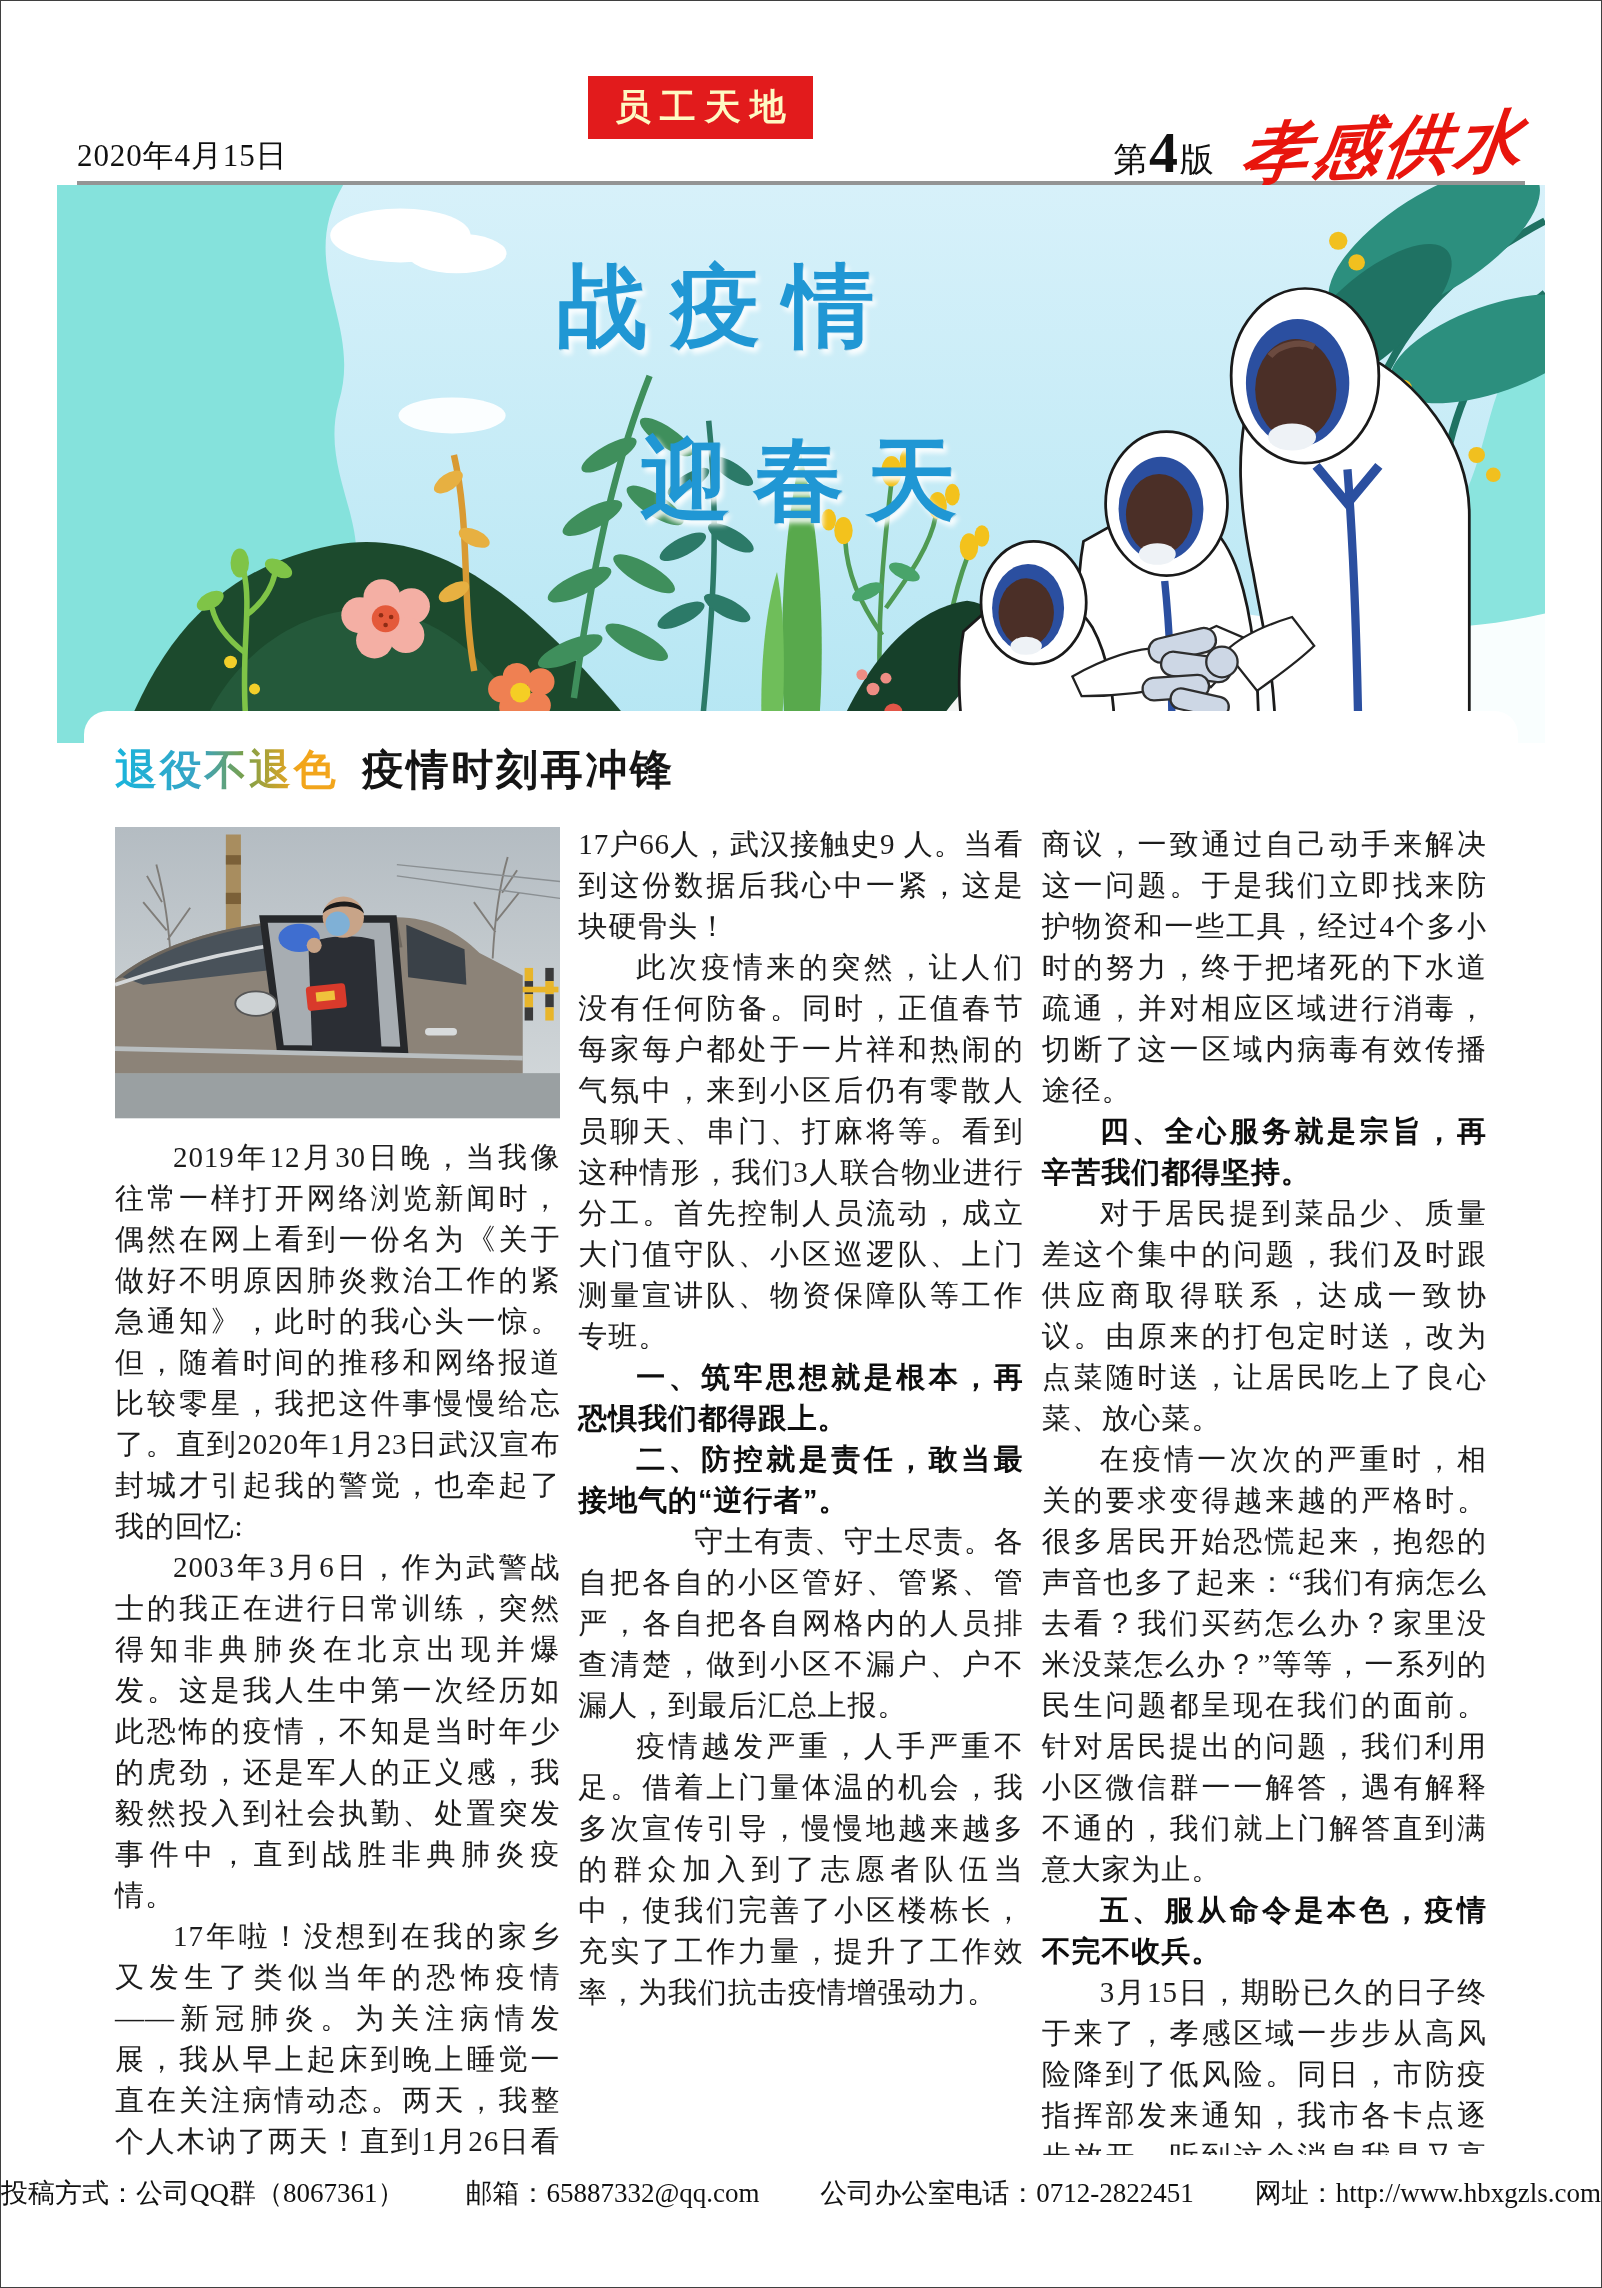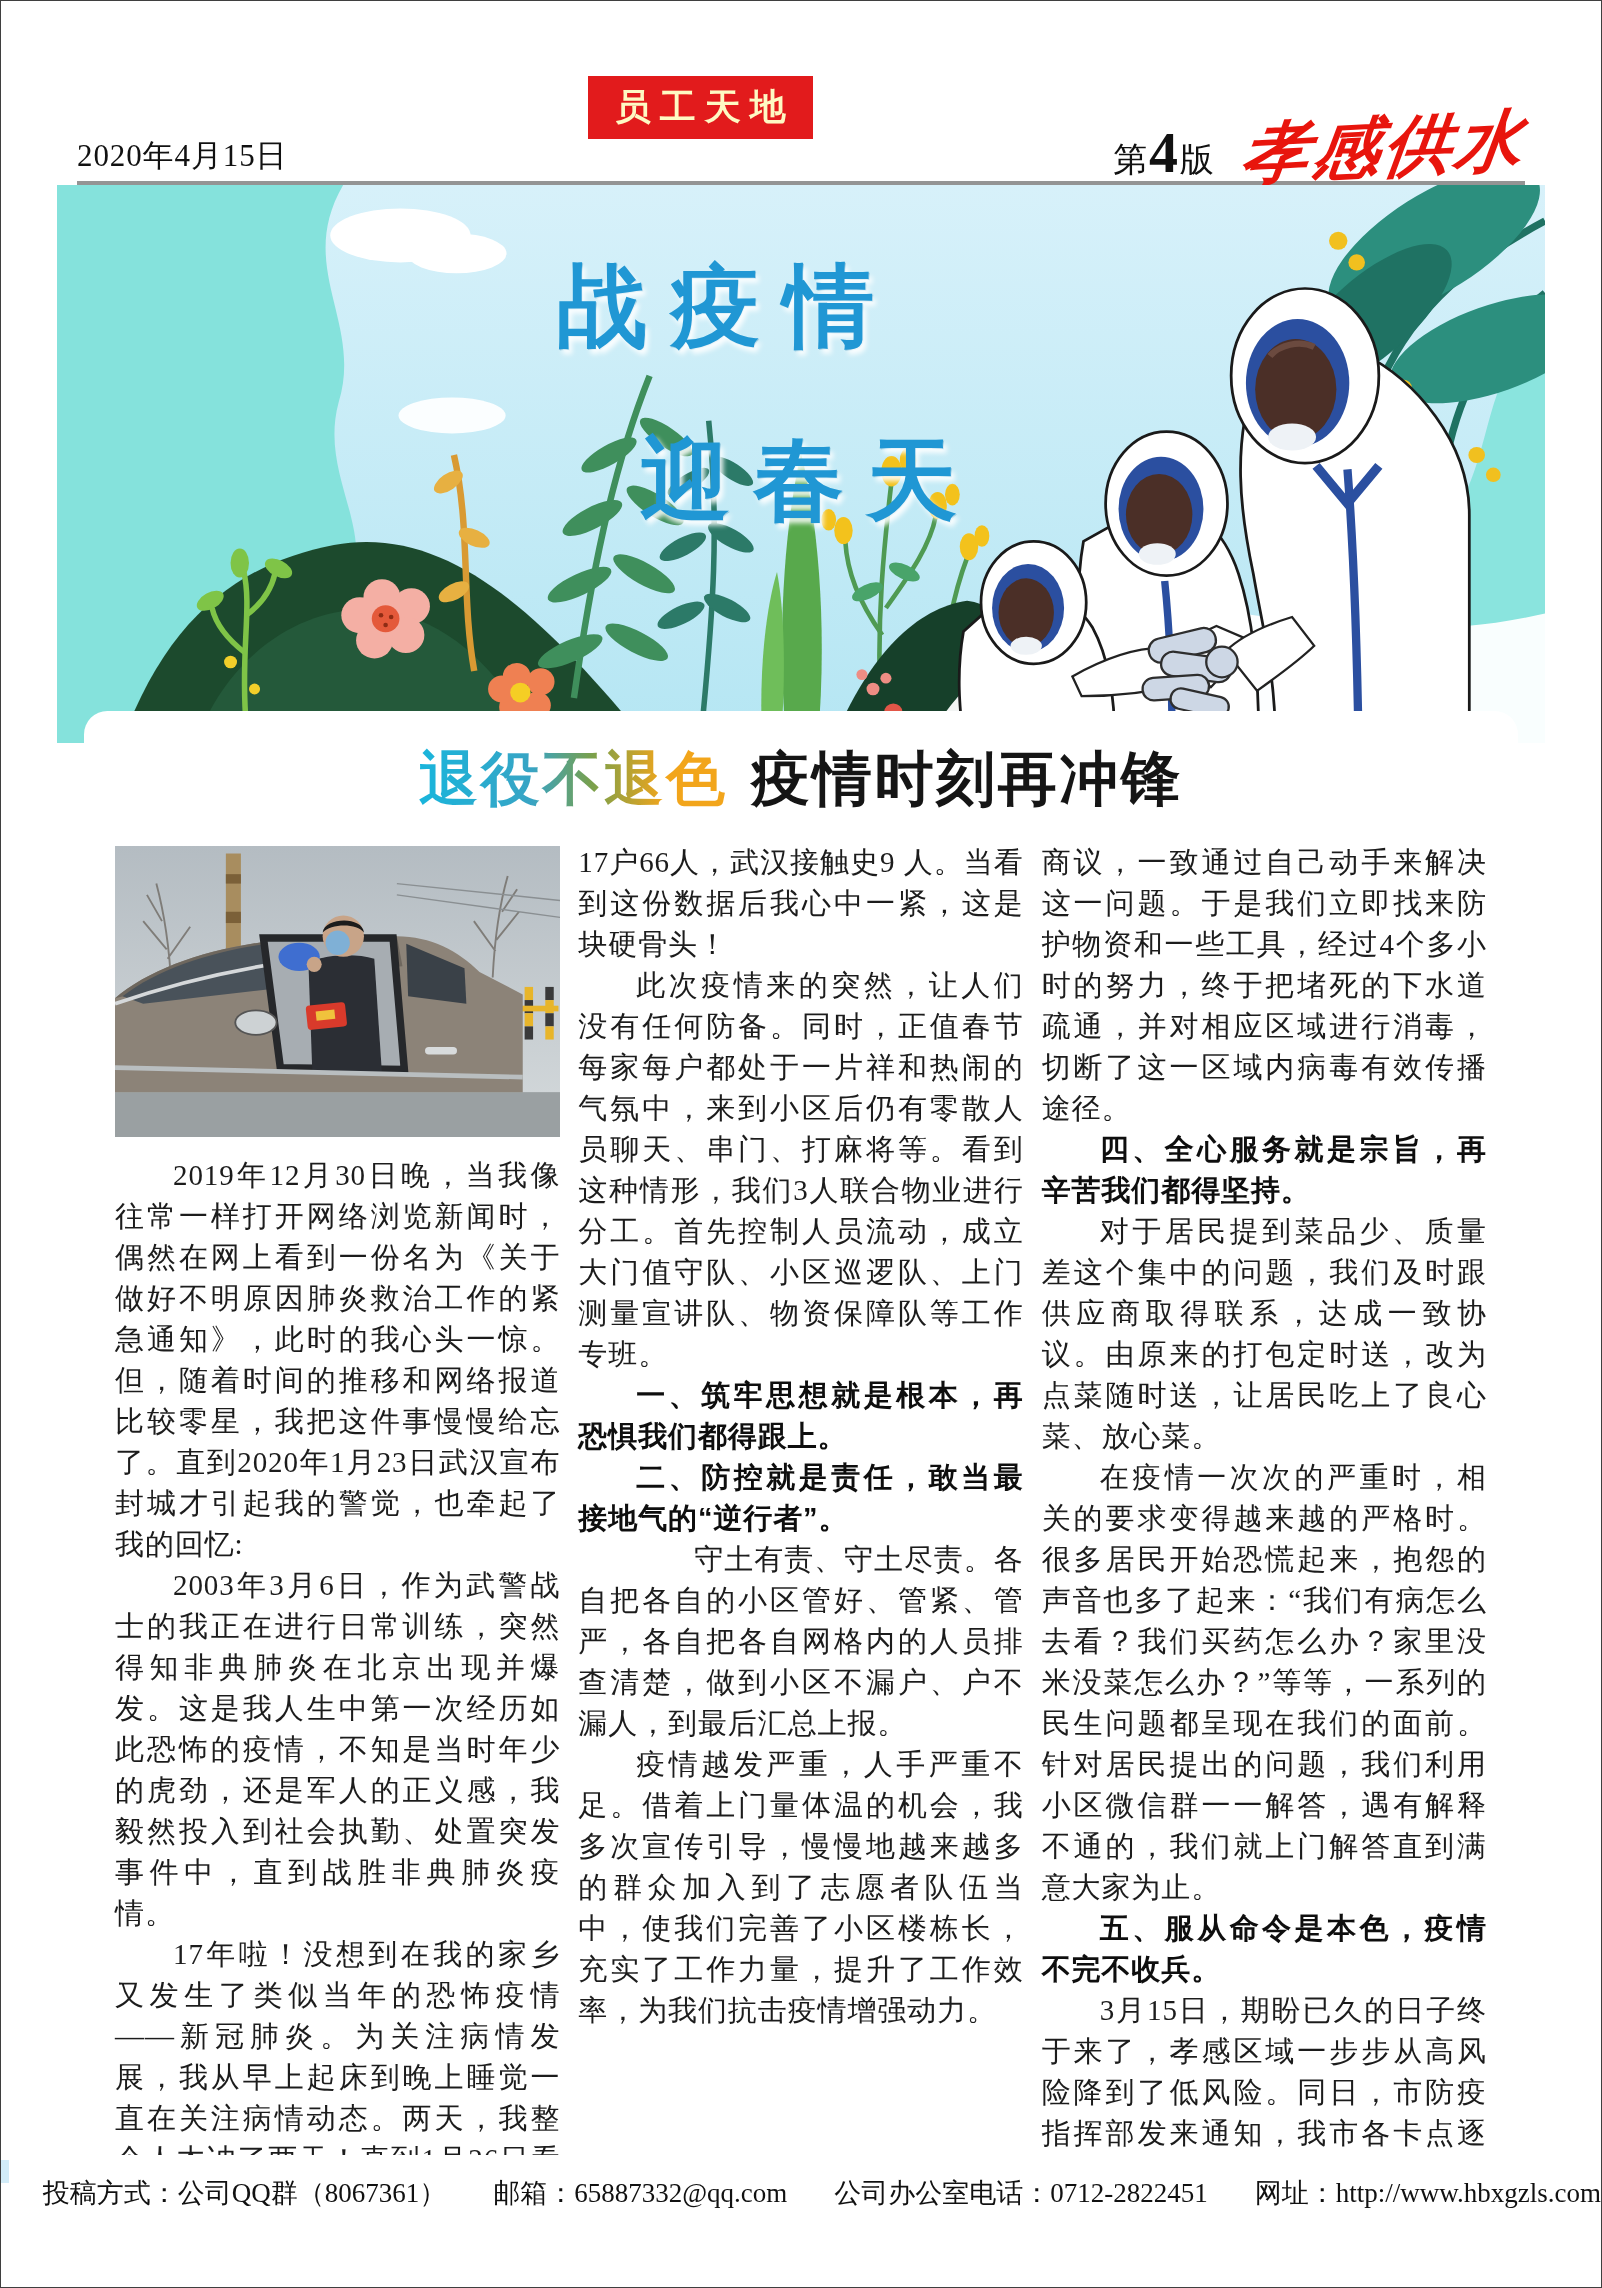--- a/index.html
+++ b/index.html
@@ -37,21 +37,21 @@
     text-shadow:3.6px 4.5px 5.4px rgba(255,255,255,.9),0.9px 0.9px 0 rgba(24,120,170,.35);
   }
   .slogan-1{left:500px;top:61px;}
   .slogan-2{left:583px;top:235px;}
   
   .article-card{
     position:relative;margin:-32px 83px 0 83px;background:#ffffff;
     border-radius:23.4px 23.4px 0 0;padding:27px 31px 135px 31px;box-sizing:border-box;
   }
   .article-title{
-    text-align:center;margin:9px 0 31px 0;font-weight:900;font-size:59px;
+    text-align:left;margin:9px 0 31px 0;font-weight:900;font-size:42px;
     letter-spacing:2.7px;line-height:1.1;
   }
   .title-colored{
     font-family:"Liberation Sans",sans-serif;font-weight:900;
     background:linear-gradient(90deg,#19b5dc 0%,#38a4c4 34%,#79a04c 52%,#f2a51b 74%,#f2a51b 100%);
     -webkit-background-clip:text;background-clip:text;color:transparent;
     padding-right:23.4px;
   }
   .title-black{font-family:"Liberation Serif",serif;font-weight:900;color:#151515;}
   .columns{display:flex;gap:18px;}
@@ -61,22 +61,22 @@
   .col-text p{margin:0;font-size:29px;line-height:41px;letter-spacing:0.9px;
     text-align:justify;text-justify:inter-ideograph;word-break:break-all;}
   .blk-p{text-indent:2em;}
   .blk-pd{text-indent:4em;}
   .blk-cont{text-indent:0;}
   .blk-h{text-indent:2em;font-family:"Liberation Sans",sans-serif;font-weight:bold;color:#0e0e0e;}
   
   .bottom-strip{position:absolute;left:0;right:0;bottom:104px;height:23.4px;background:#d2ecf8;}
   .page-footer{
     position:absolute;left:0;right:0;bottom:0;height:132px;box-sizing:border-box;
-    padding-top:20px;display:flex;justify-content:flex-end;gap:47px;
-    font-size:27px;color:#111;background:#ffffff;margin-left:8px;
+    padding-top:20px;display:flex;justify-content:space-between;gap:47px;
+    font-size:27px;color:#111;background:#ffffff;
   }
 </style>
 </head>
 <body>
 
 <div class="page">
 
   <div class="masthead-row">
     <span class="pub-date">2020年4月15日</span>
     <span class="section-badge">员工天地</span>

